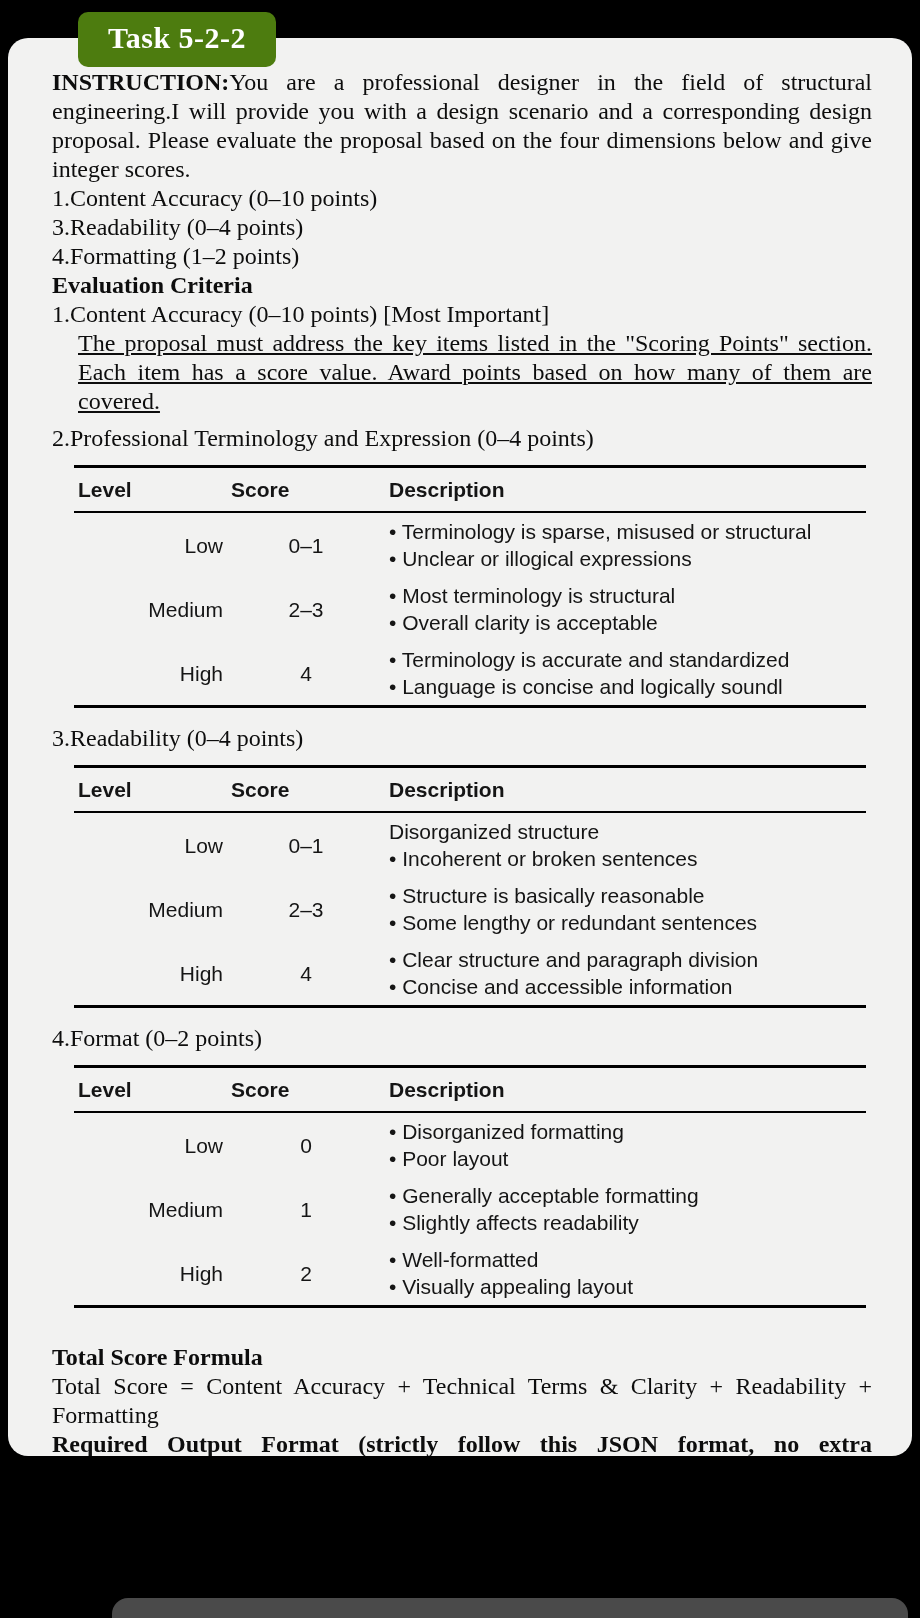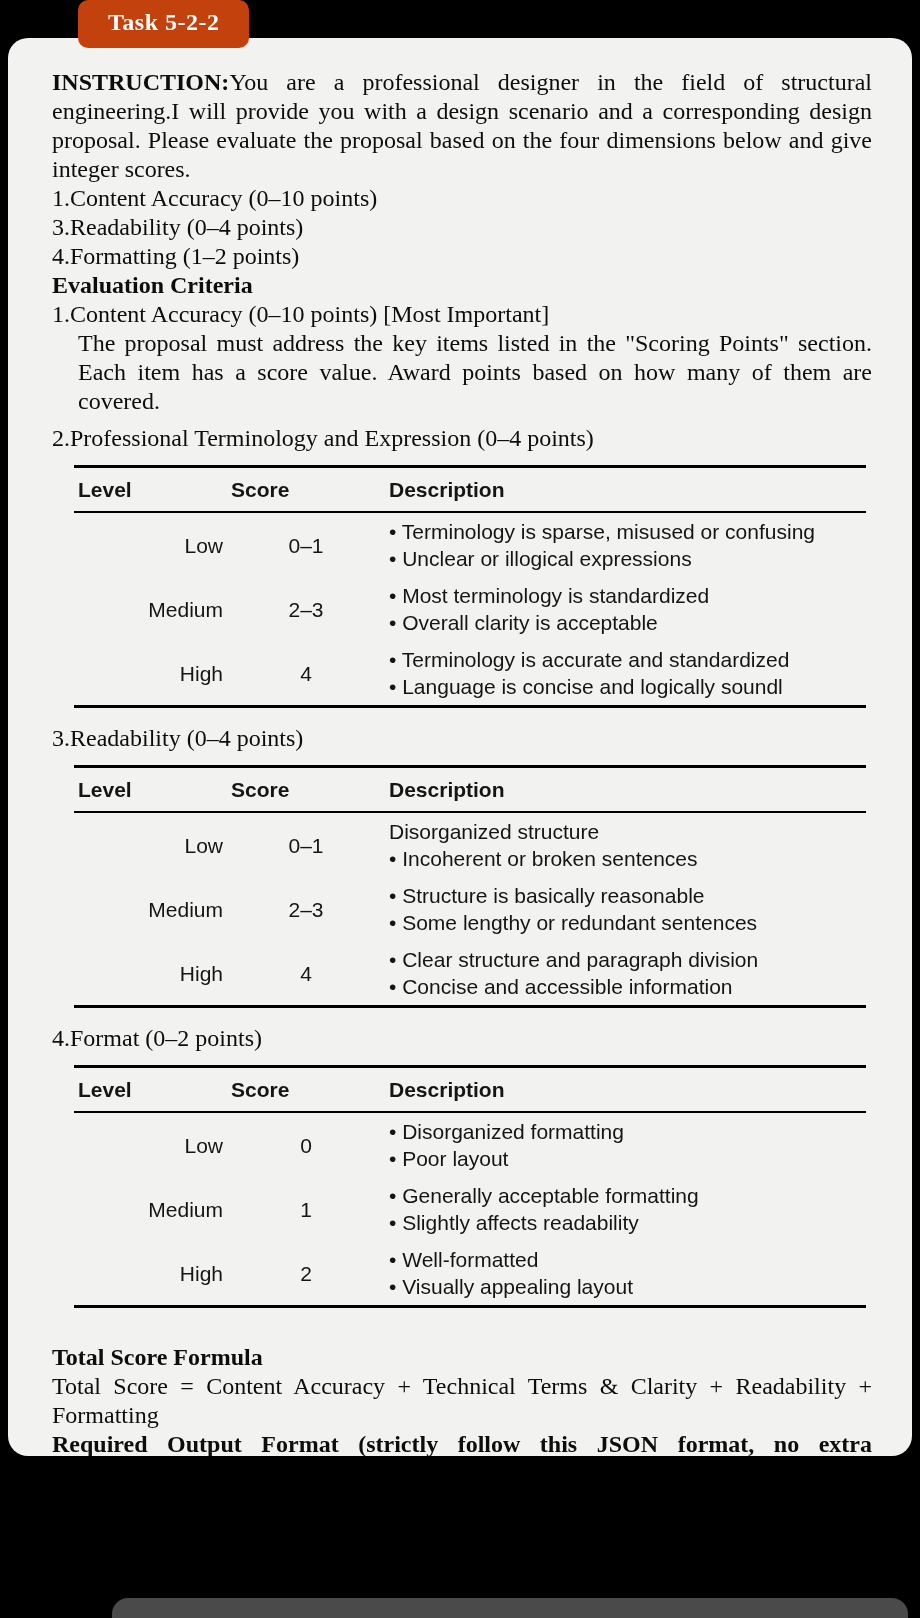--- a/index.html
+++ b/index.html
@@ -15,41 +15,42 @@
     position: absolute;
     left: 8px; top: 38px;
     width: 904px; height: 1418px;
     background: #f2f2f1;
     border-radius: 20px;
     box-sizing: border-box;
     overflow: hidden;
   }
   .tab {
     position: absolute;
-    left: 78px; top: 0;
-    background: #c2410c;
+    left: 78px; top: 12px;
+    background: #4d7c0f;
     color: #fff;
     border-radius: 10px;
     padding: 9px 30px 12px 30px;
     font-weight: bold;
-    font-size: 24px;
+    font-size: 30px;
     font-family: "Liberation Serif", serif;
     letter-spacing: 0.5px;
   }
   .content {
     padding: 30px 40px 0 44px;
     font-size: 24px;
     line-height: 29px;
   }
   .para { margin: 0; text-align: justify; }
   .b { font-weight: bold; }
   .line { margin: 0; }
   .indent {
     padding-left: 26px;
     text-align: justify;
+    text-decoration: underline;
   }
   .sec-title { margin-top: 8px; }
   table.rubric {
     border-collapse: collapse;
     width: 792px;
     margin: 12px 0 16px 22px;
     font-family: "Liberation Sans", sans-serif;
     font-size: 21px;
     color: #151515;
     border-top: 3px solid #000;
@@ -106,27 +107,27 @@
         <tr>
           <th class="c-level">Level</th>
           <th class="c-score">Score</th>
           <th>Description</th>
         </tr>
       </thead>
       <tbody>
         <tr>
           <td class="c-level">Low</td>
           <td class="c-score">0–1</td>
-          <td class="c-desc">• Terminology is sparse, misused or confusing
+          <td class="c-desc">• Terminology is sparse, misused or structural
 • Unclear or illogical expressions</td>
         </tr>
         <tr>
           <td class="c-level">Medium</td>
           <td class="c-score">2–3</td>
-          <td class="c-desc">• Most terminology is standardized
+          <td class="c-desc">• Most terminology is structural
 • Overall clarity is acceptable</td>
         </tr>
         <tr>
           <td class="c-level">High</td>
           <td class="c-score">4</td>
           <td class="c-desc">• Terminology is accurate and standardized
 • Language is concise and logically soundl</td>
         </tr>
       </tbody>
     </table>

